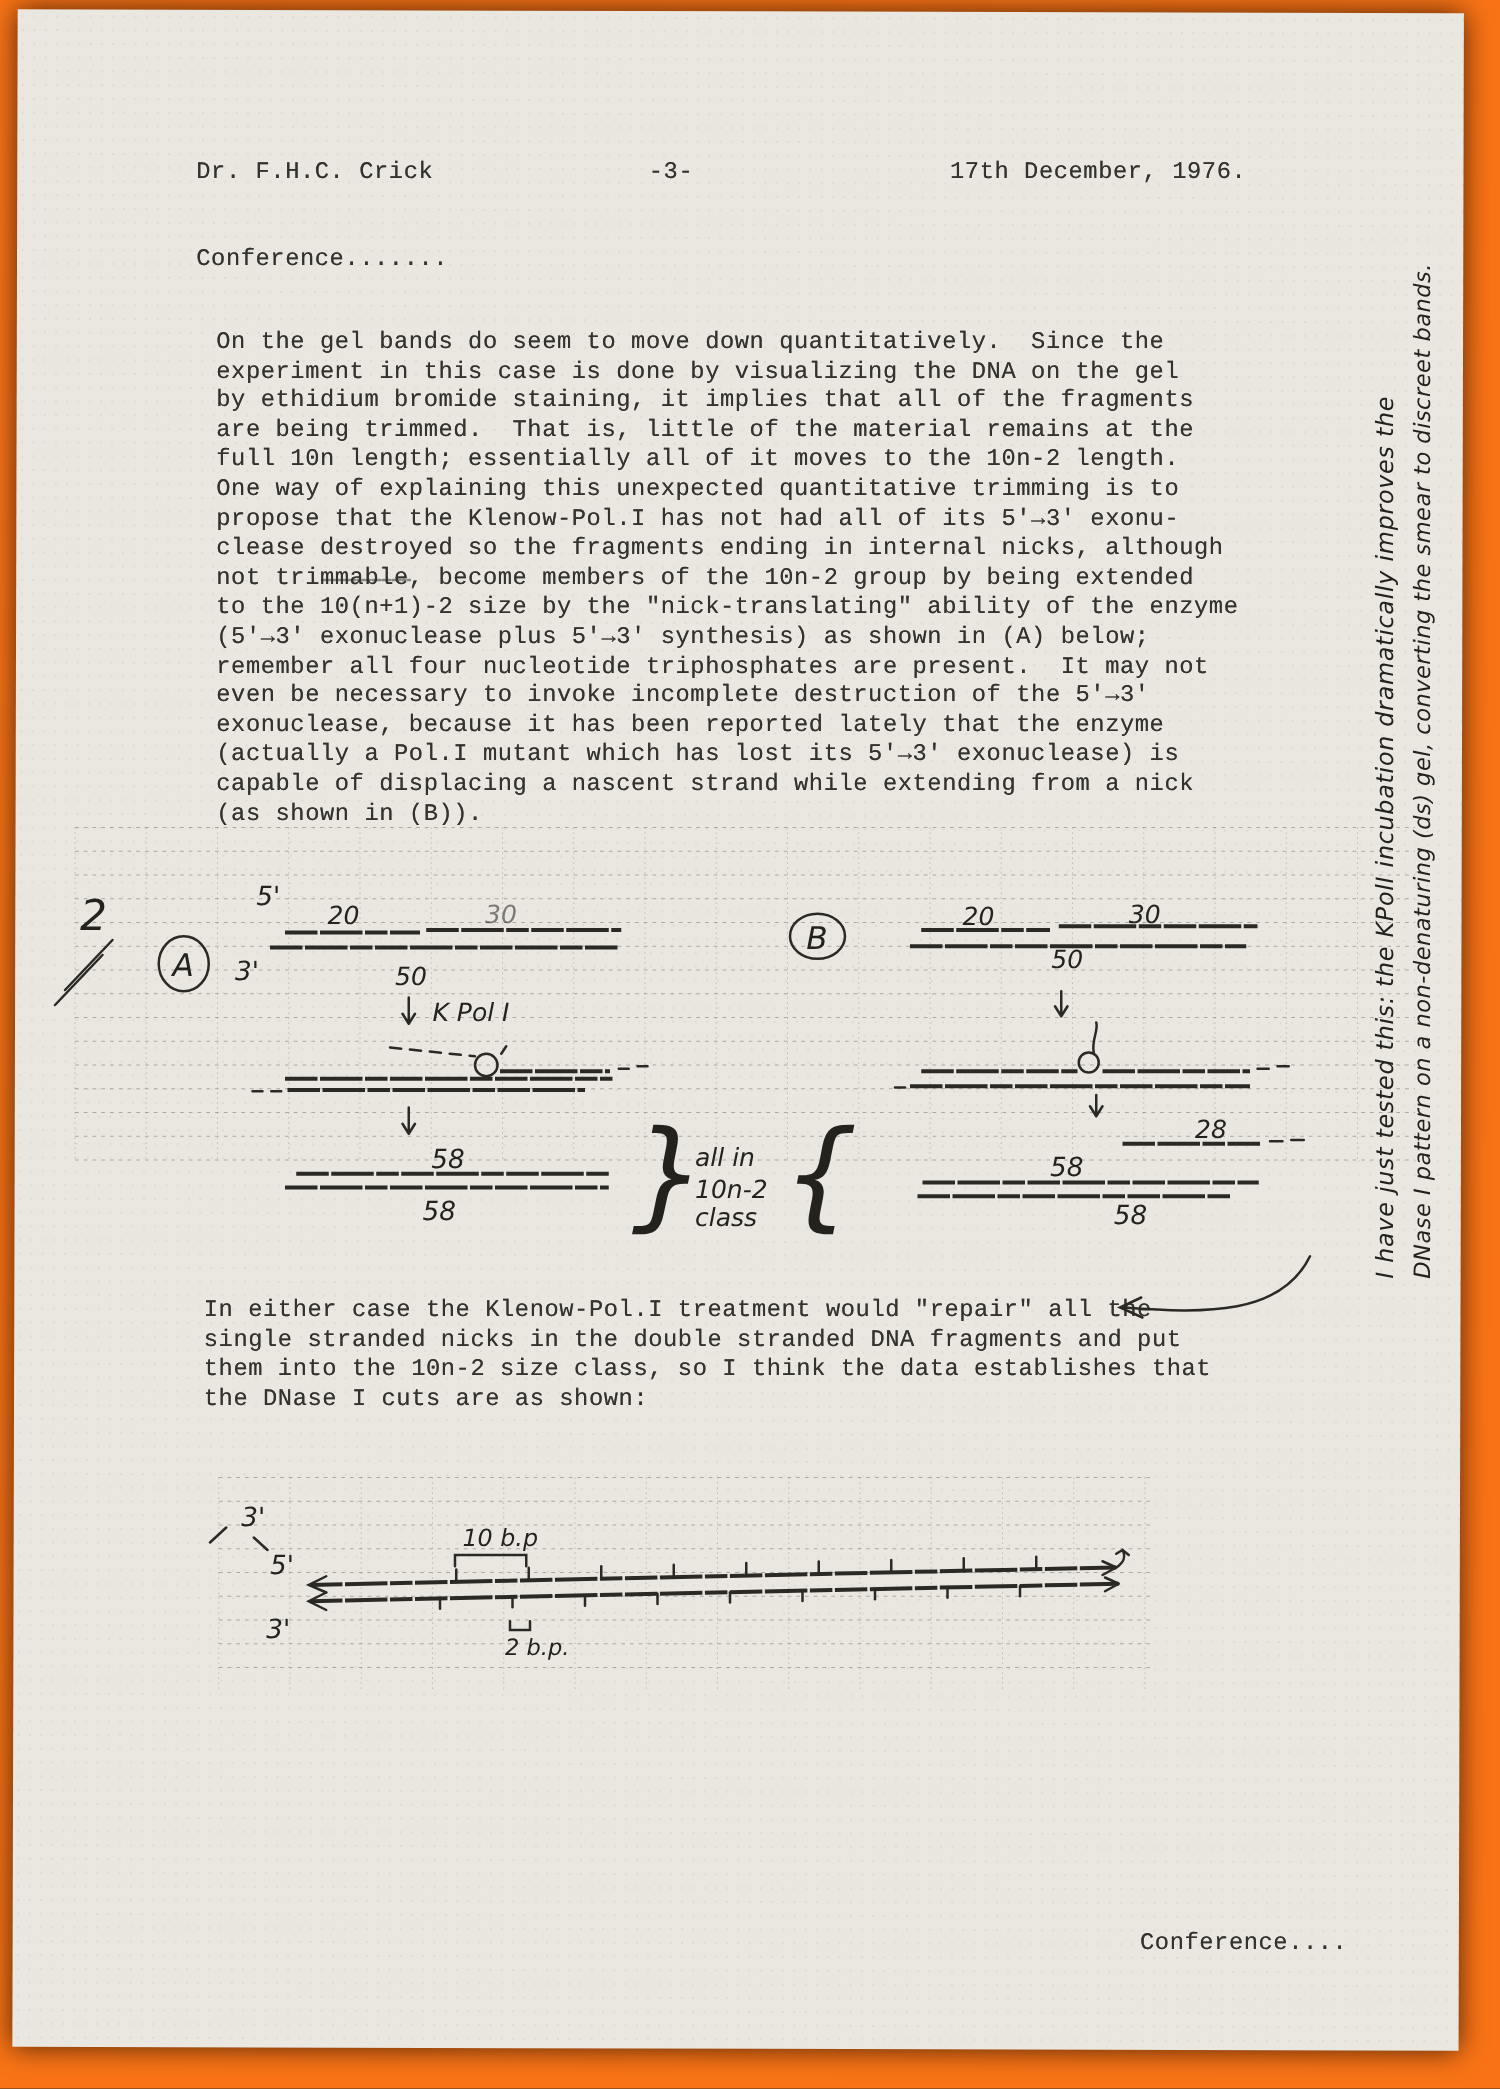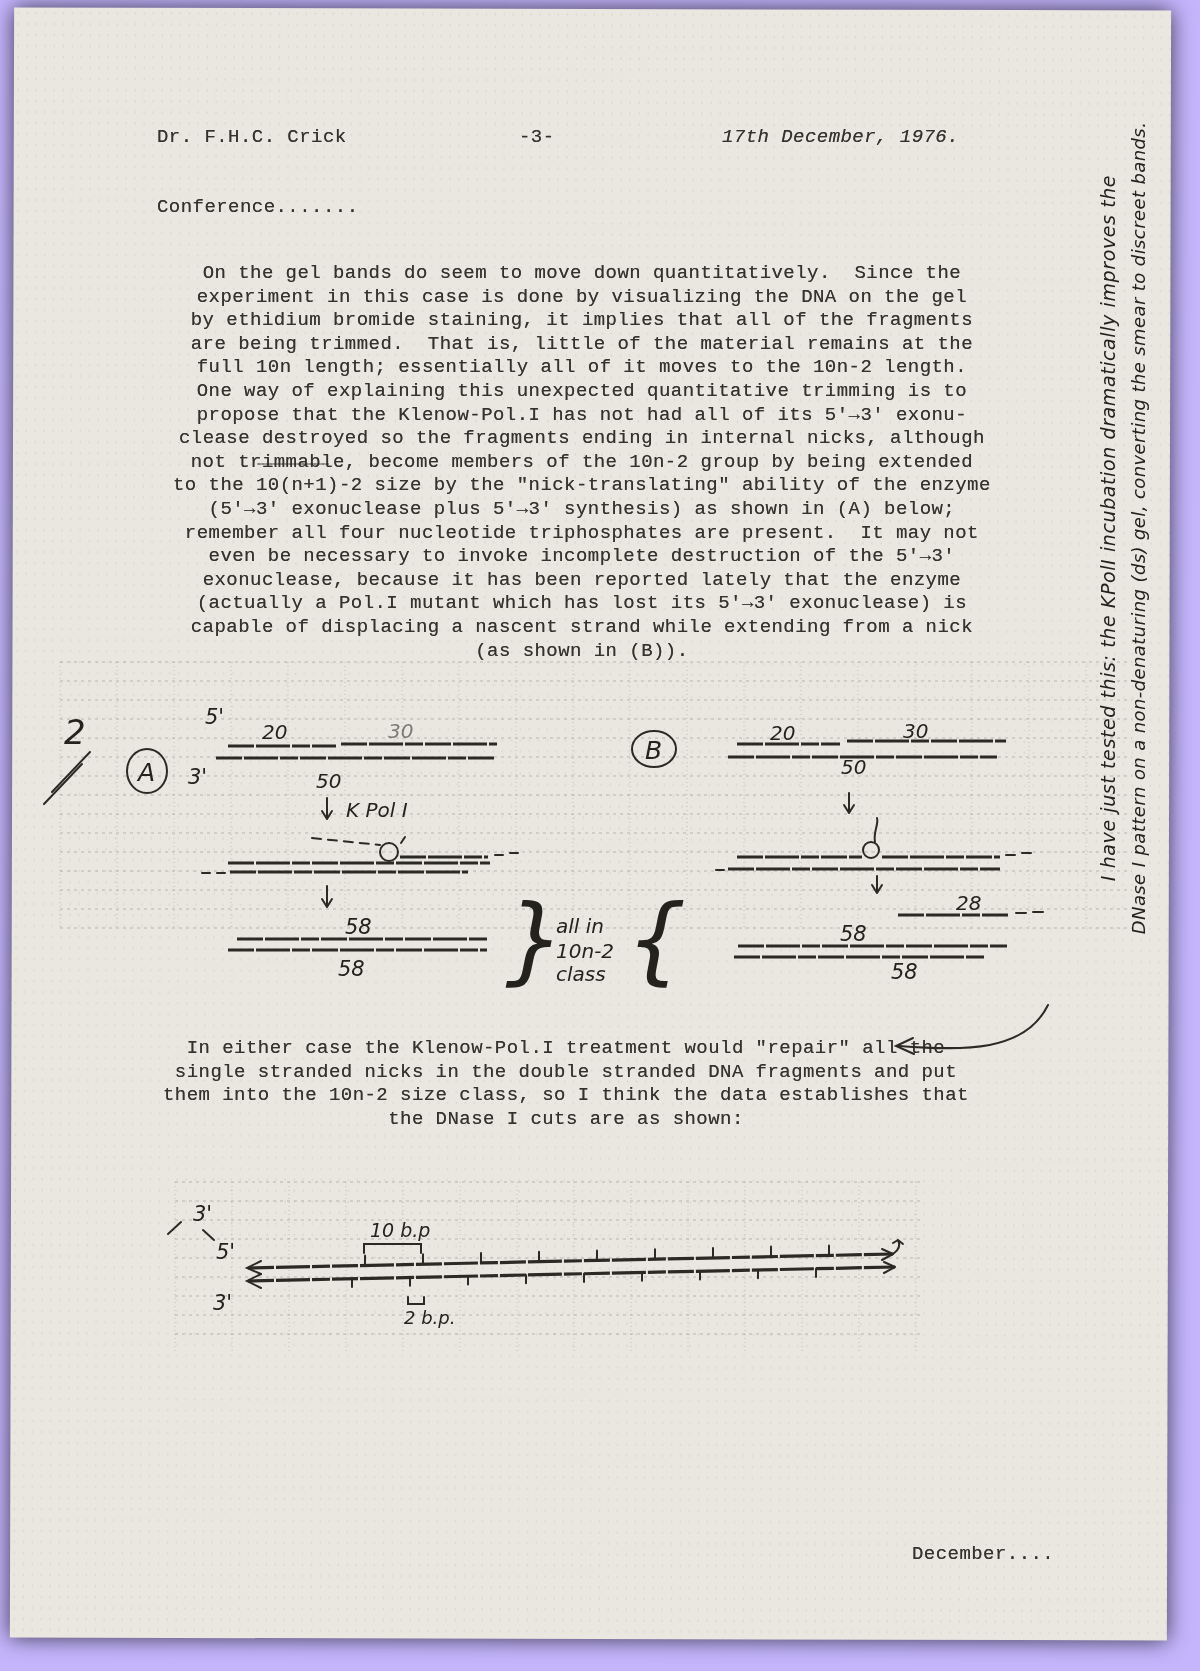--- a/index.html
+++ b/index.html
@@ -1,16 +1,16 @@
 <!DOCTYPE html>
 <html><head>
 <meta charset="utf-8">
 <style>
   html,body{margin:0;padding:0;background:#17140f;}
-  .stage{position:relative;width:1200px;height:1671px;background:#c4b5fd;overflow:hidden;text-align:center;}
+  .stage{position:relative;width:1200px;height:1671px;background:#f97316;overflow:hidden;}
   .paper{position:absolute;left:12px;top:9px;width:1157px;height:1630px;background:#e9e7e0;
          background-image:radial-gradient(rgba(70,68,60,.07) 1px, transparent 1px);
          background-size:9px 11px;
          transform:rotate(.15deg);box-shadow:0 0 22px rgba(0,0,0,.7);}
   .typed{position:absolute;font-family:"Liberation Mono","DejaVu Sans Mono",monospace;
          font-size:19px;line-height:23.6px;letter-spacing:.45px;color:#34322c;
          white-space:pre;margin:0;text-shadow:0 0 .5px rgba(45,43,38,.7);}
   svg{position:absolute;overflow:visible;}
   .gr{stroke:#6e6c64;stroke-width:.8;stroke-dasharray:3 4;opacity:.5;}
   .gc{stroke:#6e6c64;stroke-width:.8;stroke-dasharray:1 3;opacity:.42;}
@@ -24,21 +24,21 @@
   .note .l2{font-size:18px;line-height:30px;letter-spacing:.4px;}
 </style>
 </head>
 <body>
 
 <div class="stage">
   <div class="paper"></div>
 
   <pre class="typed" style="left:157px;top:126px;">Dr. F.H.C. Crick</pre>
   <pre class="typed" style="left:519px;top:126px;">-3-</pre>
-  <pre class="typed" style="left:722px;top:126px;font-style:italic;">17th December, 1976.</pre>
+  <pre class="typed" style="left:760px;top:126px;">17th December, 1976.</pre>
   <pre class="typed" style="left:157px;top:196px;">Conference.......</pre>
 
   <pre class="typed" style="left:157px;top:262px;margin-left:16px;">On the gel bands do seem to move down quantitatively.  Since the
 experiment in this case is done by visualizing the DNA on the gel
 by ethidium bromide staining, it implies that all of the fragments
 are being trimmed.  That is, little of the material remains at the
 full 10n length; essentially all of it moves to the 10n-2 length.
 One way of explaining this unexpected quantitative trimming is to
 propose that the Klenow-Pol.I has not had all of its 5'→3' exonu-
 clease destroyed so the fragments ending in internal nicks, although
@@ -48,21 +48,21 @@
 remember all four nucleotide triphosphates are present.  It may not
 even be necessary to invoke incomplete destruction of the 5'→3'
 exonuclease, because it has been reported lately that the enzyme
 (actually a Pol.I mutant which has lost its 5'→3' exonuclease) is
 capable of displacing a nascent strand while extending from a nick
 (as shown in (B)).</pre>
   <pre class="typed" style="left:163px;top:1037px;">In either case the Klenow-Pol.I treatment would "repair" all the
 single stranded nicks in the double stranded DNA fragments and put
 them into the 10n-2 size class, so I think the data establishes that
 the DNase I cuts are as shown:</pre>
-  <pre class="typed" style="left:912px;top:1543px;">December....</pre>
+  <pre class="typed" style="left:912px;top:1543px;">Conference....</pre>
 
   <svg style="left:40px;top:650px;" width="1100" height="300" viewBox="40 650 1100 300">
     <g>
         <line x1="60" y1="662" x2="1132" y2="662" class="gr"></line>
         <line x1="60" y1="681" x2="1132" y2="681" class="gr"></line>
         <line x1="60" y1="700" x2="1132" y2="700" class="gr"></line>
         <line x1="60" y1="719" x2="1132" y2="719" class="gr"></line>
         <line x1="60" y1="738" x2="1132" y2="738" class="gr"></line>
         <line x1="60" y1="757" x2="1132" y2="757" class="gr"></line>
         <line x1="60" y1="776" x2="1132" y2="776" class="gr"></line>

